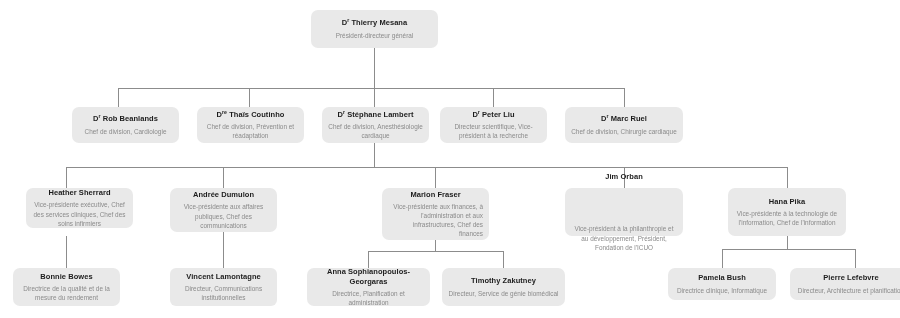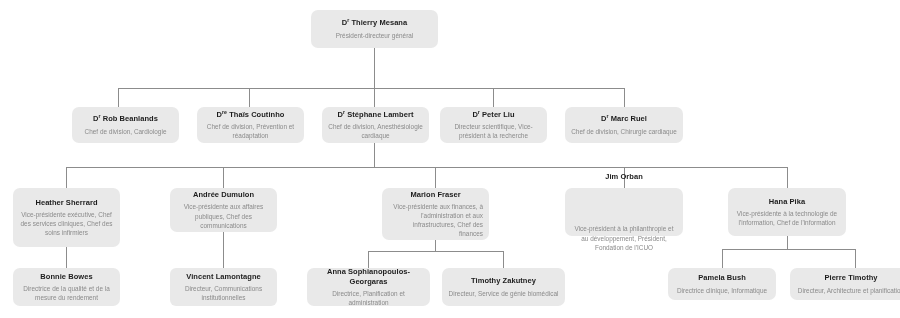--- a/index.html
+++ b/index.html
@@ -120,21 +120,21 @@
   <div class="node" style="left:440px; top:107px; width:107px; height:36px;">
     <div class="node-title">D<sup>r</sup> Peter Liu</div>
     <div class="node-sub">Directeur scientifique, Vice-président à la recherche</div>
   </div>
 
   <div class="node" style="left:565px; top:107px; width:118px; height:36px;">
     <div class="node-title">D<sup>r</sup> Marc Ruel</div>
     <div class="node-sub">Chef de division, Chirurgie cardiaque</div>
   </div>
 
-  <div class="node" style="left:13px; top:188px; width:107px; height:59px;">
+  <div class="node" style="left:26px; top:188px; width:107px; height:40px;">
     <div class="node-title">Heather Sherrard</div>
     <div class="node-sub">Vice-présidente exécutive, Chef des services cliniques, Chef des soins infirmiers</div>
   </div>
 
   <div class="node" style="left:170px; top:188px; width:107px; height:44px;">
     <div class="node-title">Andrée Dumulon</div>
     <div class="node-sub">Vice-présidente aux affaires publiques, Chef des communications</div>
   </div>
 
   <div class="node" style="left:382px; top:188px; width:107px; height:52px;text-align:right;">
@@ -171,17 +171,17 @@
     <div class="node-title">Timothy Zakutney</div>
     <div class="node-sub">Directeur, Service de génie biomédical</div>
   </div>
 
   <div class="node" style="left:668px; top:268px; width:108px; height:32px;align-items:center;">
     <div class="node-title">Pamela Bush</div>
     <div class="node-sub">Directrice clinique, Informatique</div>
   </div>
 
   <div class="node" style="left:790px; top:268px; width:122px; height:32px;">
-    <div class="node-title">Pierre Timothy</div>
+    <div class="node-title">Pierre Lefebvre</div>
     <div class="node-sub">Directeur, Architecture et planification</div>
   </div>
 
 </div>
 
 </body></html>

